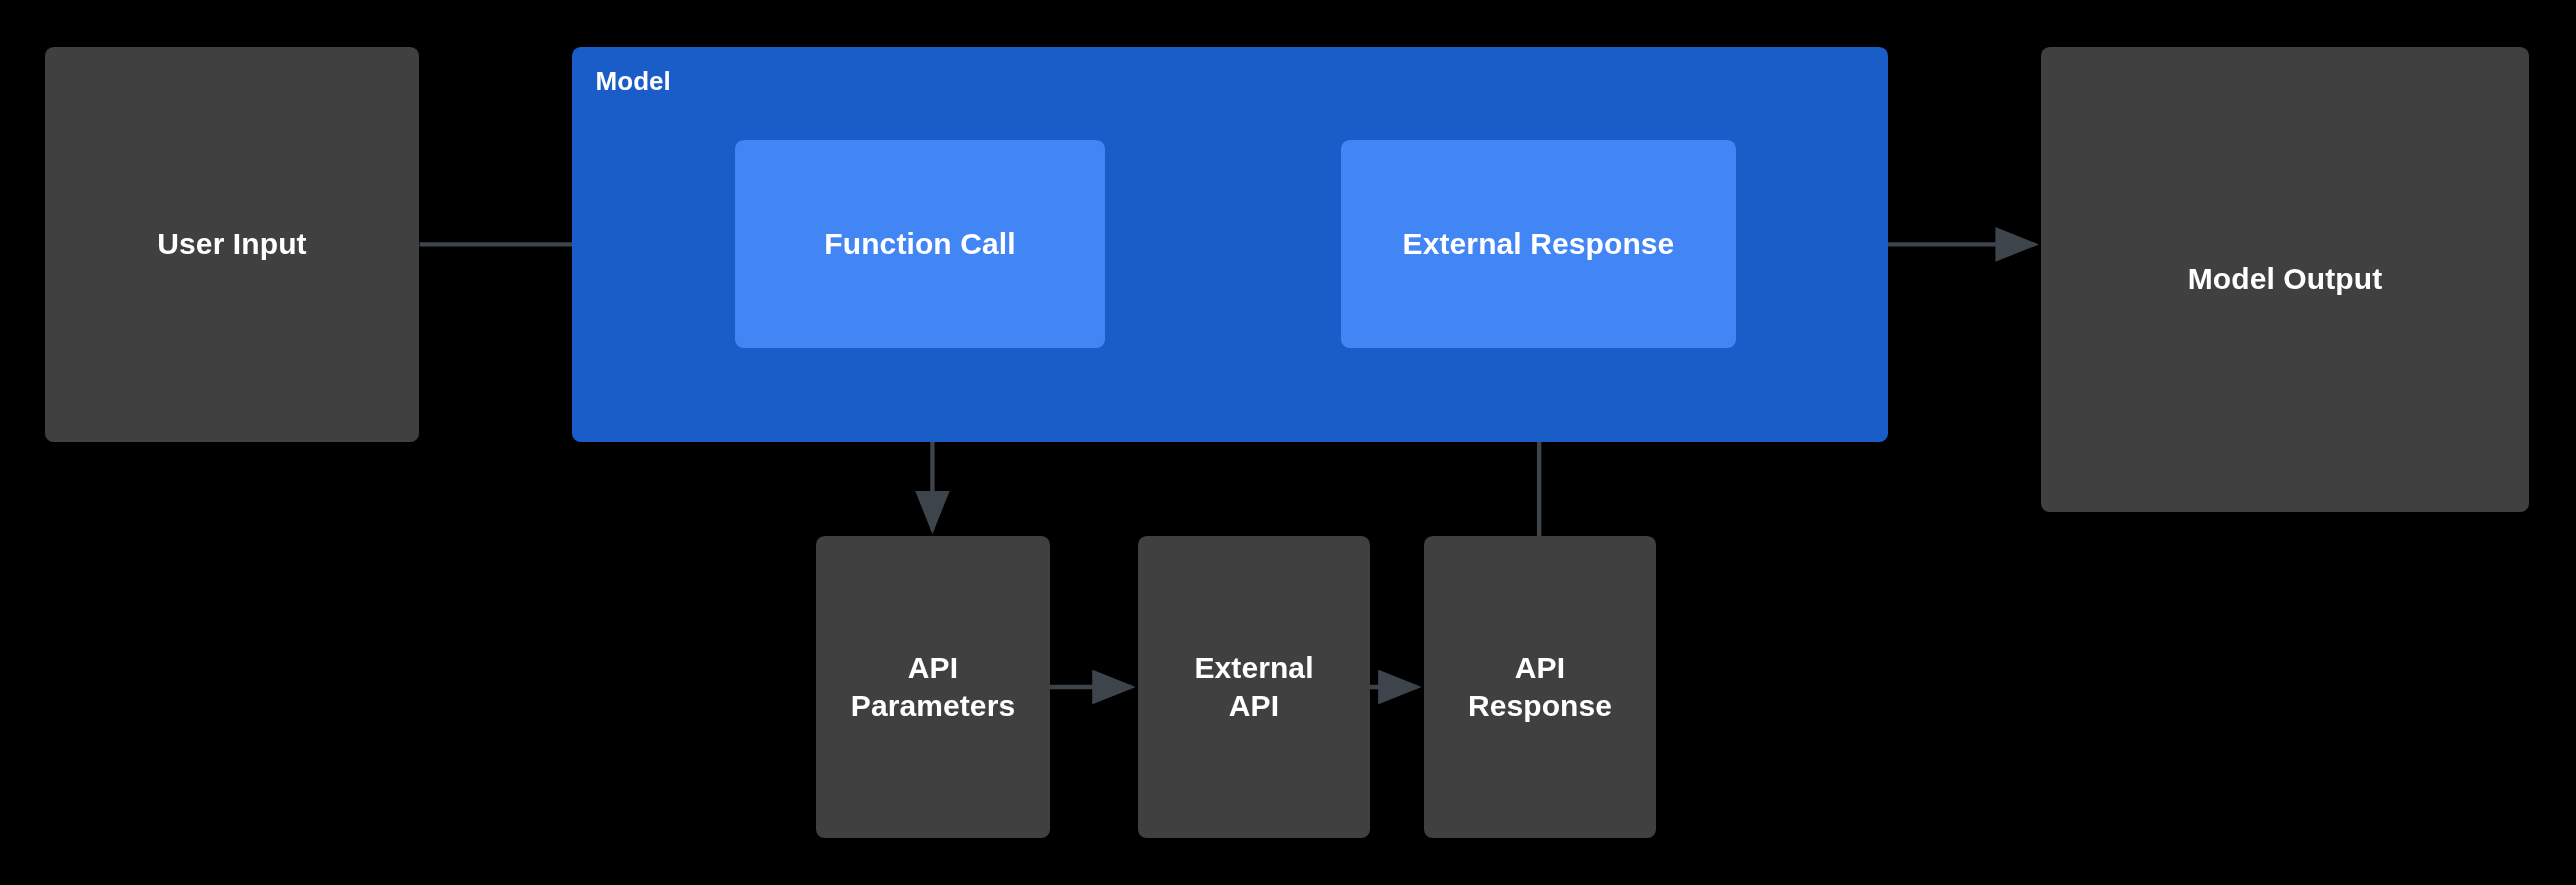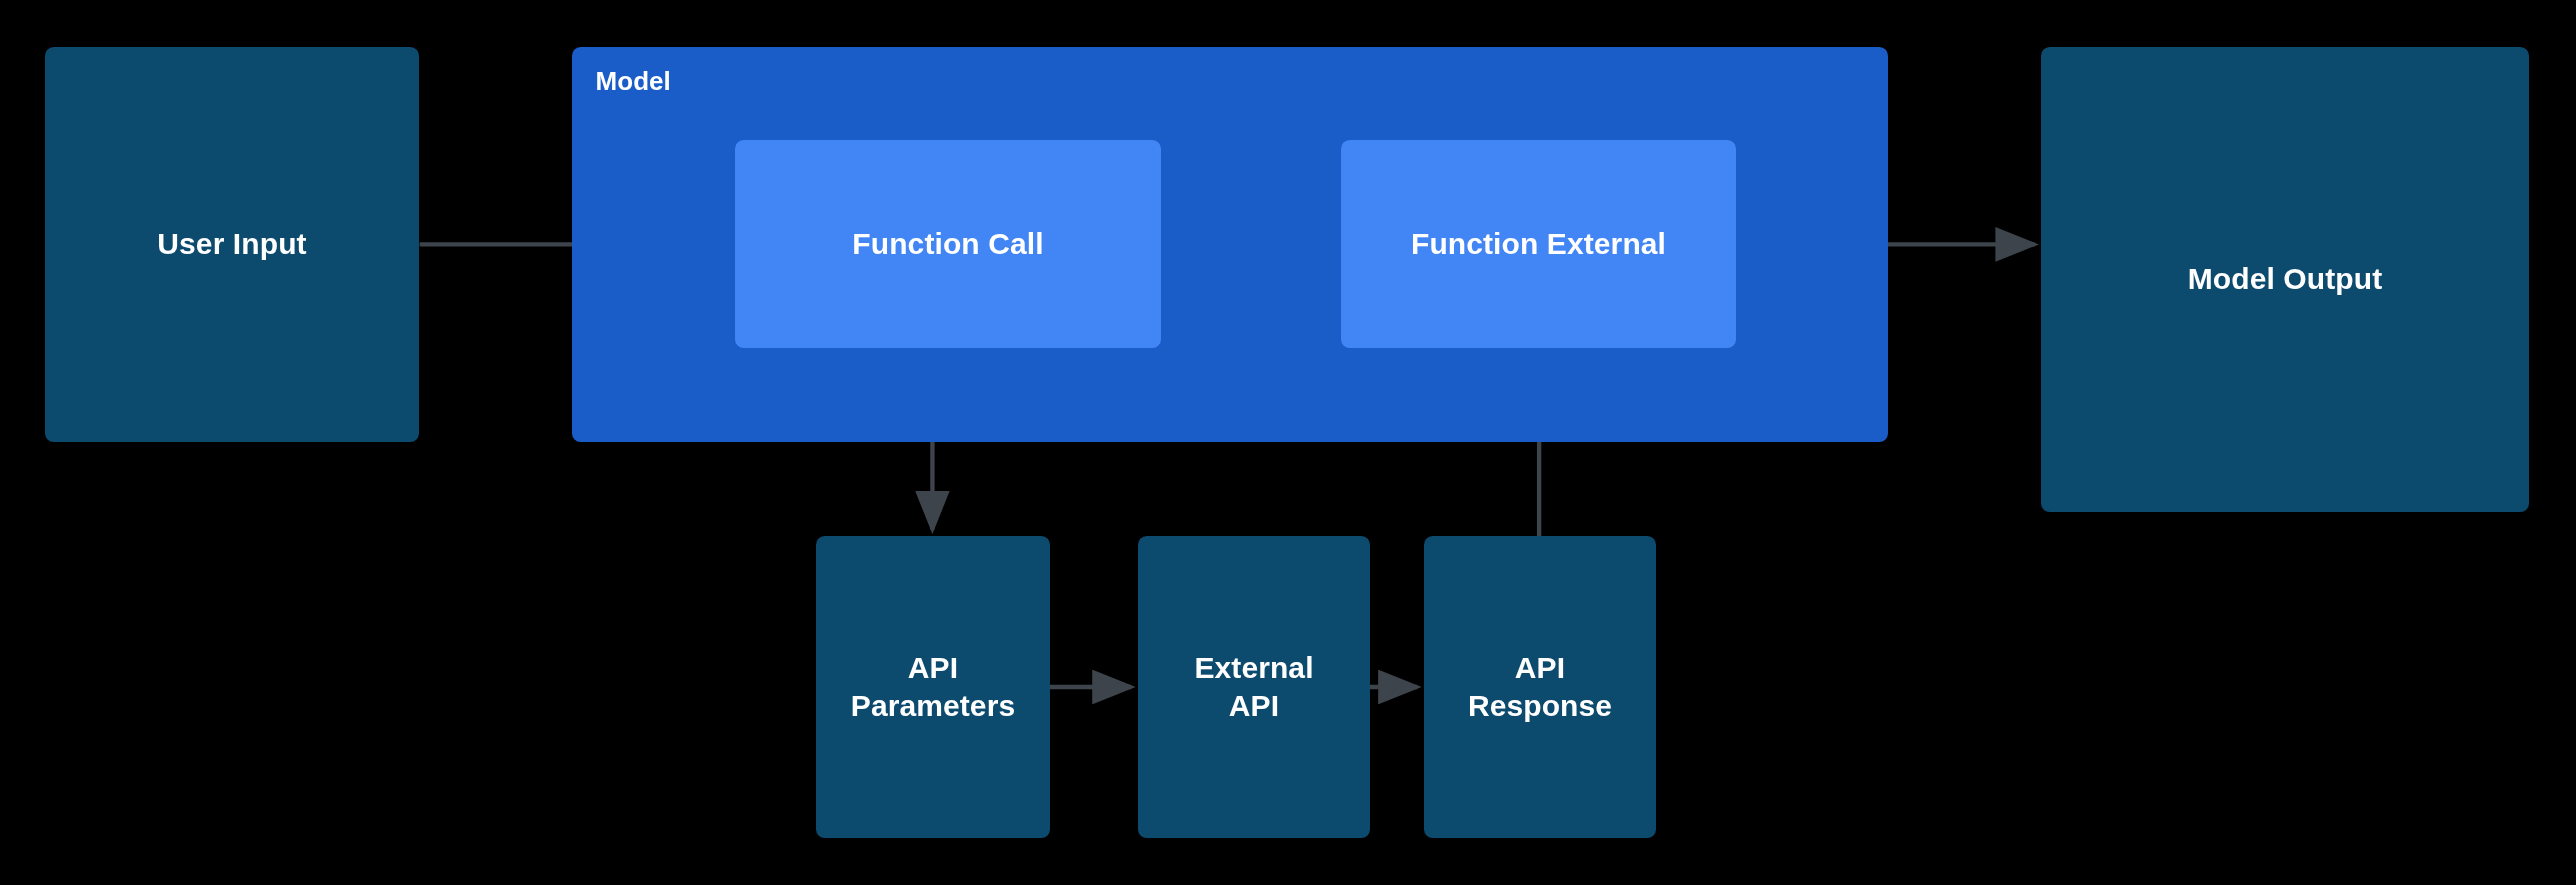--- a/index.html
+++ b/index.html
@@ -27,28 +27,28 @@
   .node-label {
     color: #ffffff;
     font-weight: bold;
     font-size: 30px;
     line-height: 1.28;
     letter-spacing: 0.1px;
     white-space: pre-line;
   }
 
   
-  .node.primary        { background: #0c4a6e; }
+  .node.primary        { background: #404040; }
   .node.container      { background: #1a5cc8; align-items: flex-start; justify-content: flex-start; }
   .node.inner          { background: #4285f4; }
 
   
   #node-user-input        { left: 45px;   top: 47px;   width: 374px;  height: 395px; }
   #node-gemini            { left: 572px;  top: 47px;   width: 1316px; height: 395px; }
-  #node-function-call     { left: 735px; top: 140px;  width: 426px;  height: 208px; }
+  #node-function-call     { left: 735px; top: 140px;  width: 370px;  height: 208px; }
   #node-function-response { left: 1341px; top: 140px;  width: 395px;  height: 208px; }
   #node-model-output      { left: 2041px; top: 47px;   width: 488px;  height: 465px; }
   #node-api-parameters    { left: 816px; top: 536px;  width: 234px;  height: 302px; }
   #node-external-api      { left: 1138px; top: 536px;  width: 232px;  height: 302px; }
   #node-api-response      { left: 1424px; top: 536px;  width: 232px;  height: 302px; }
 
   .container-title {
     position: absolute;
     left: 23.6px;
     top: 20.5px;
@@ -98,21 +98,21 @@
 
   <div id="node-gemini" class="node container">
     <span class="container-title">Model</span>
   </div>
 
   <div id="node-function-call" class="node inner">
     <span class="node-label">Function Call</span>
   </div>
 
   <div id="node-function-response" class="node inner">
-    <span class="node-label">Function External</span>
+    <span class="node-label">External Response</span>
   </div>
 
   <div id="node-model-output" class="node primary">
     <span class="node-label">Model Output</span>
   </div>
 
   <div id="node-api-parameters" class="node primary">
     <span class="node-label">API
 Parameters</span>
   </div>

